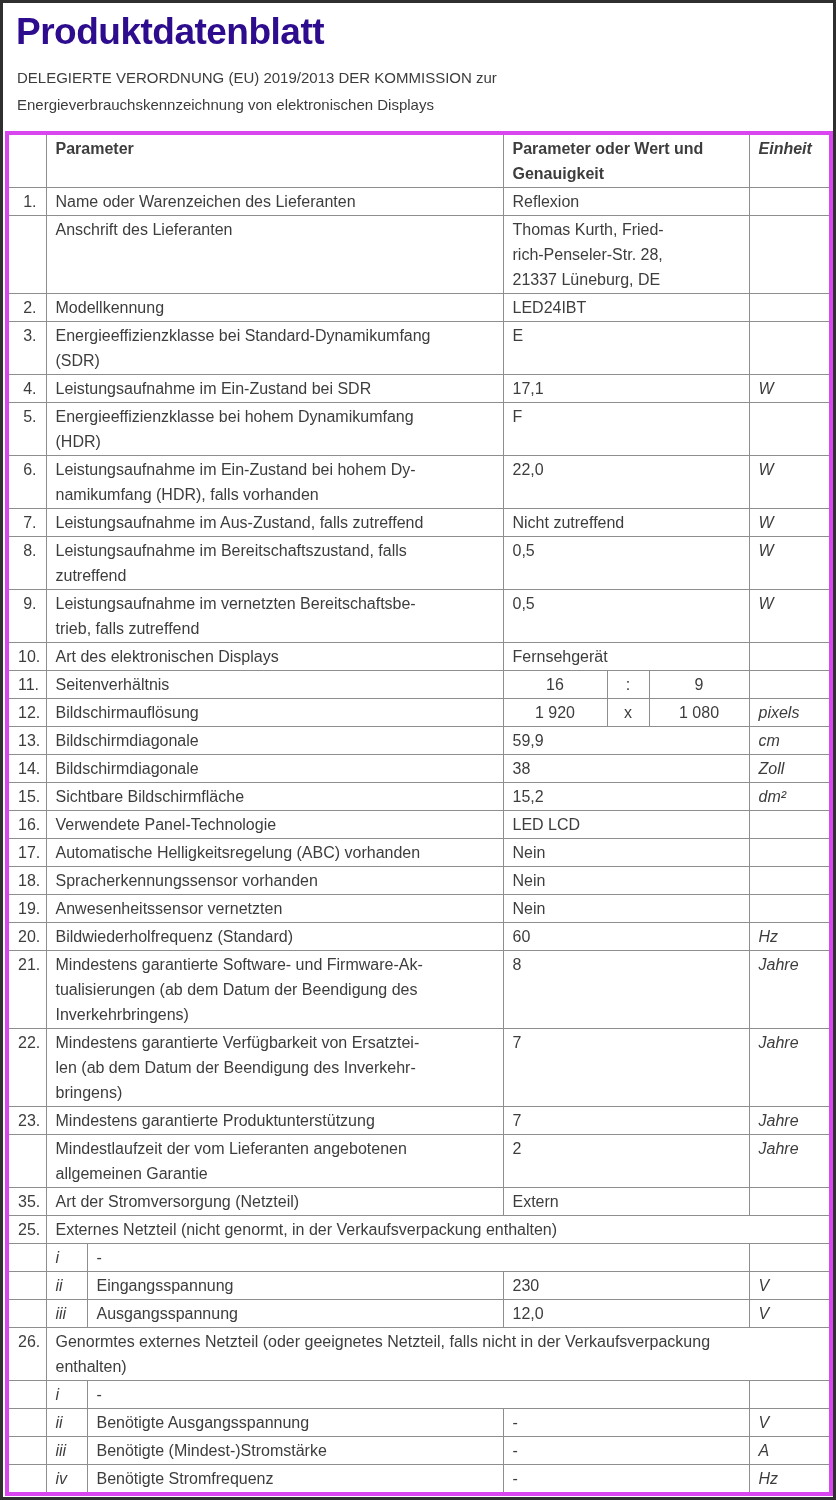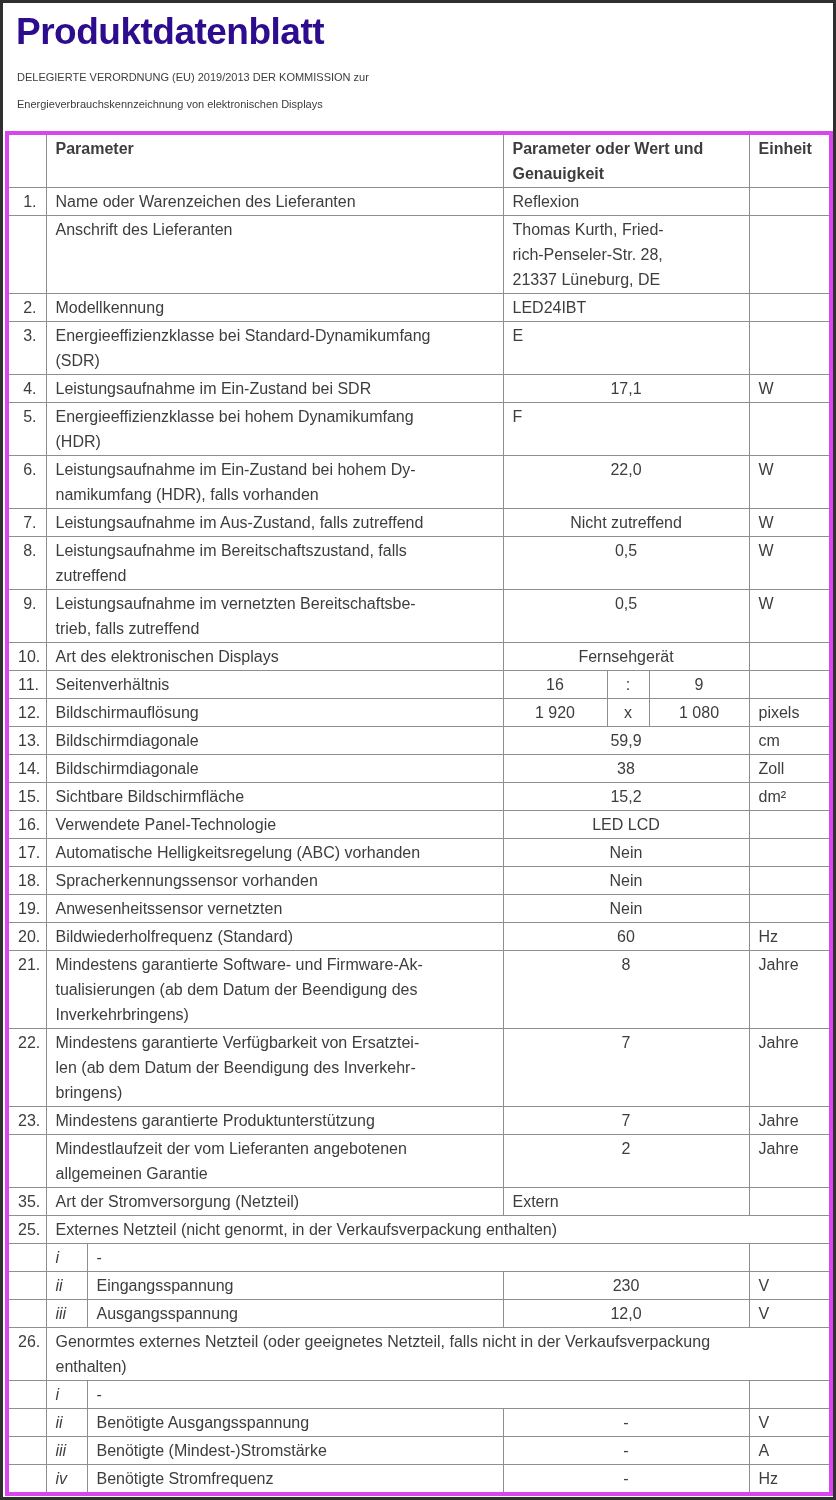--- a/index.html
+++ b/index.html
@@ -18,21 +18,21 @@
     background:#ffffff;
   }
   .title {
     margin-left:11px; margin-top:2px;
     font-size:37px; font-weight:bold;
     color:#2d0c8e;
     letter-spacing:-0.5px;
   }
   .subtitle {
     margin-left:12px; margin-top:11px;
-    font-size:11px; line-height:27px;
+    font-size:15px; line-height:27px;
     white-space:pre-line;
     color:#3c3c3c;
   }
   table.sheet {
     margin-top:13px;
     border-collapse:collapse;
     table-layout:fixed;
     width:824px;
     border:4px solid #d946ef;
   }
@@ -43,23 +43,23 @@
     line-height:25px;
     padding:1px 9px 1px 9px;
     white-space:pre-line;
     overflow:hidden;
   }
   tr.hdr td { font-weight:bold; height:52px; }
   td.c-num  { text-align:right; padding-right:10px; }
   td.c-sub  { font-style:italic; padding-left:13px; }
   td.c-param{ padding-right:3px; }
   td.c-left { text-align:left;margin-top:7px; }
-  td.c-right{ text-align:center; padding-right:10px; }
+  td.c-right{ text-align:left; padding-right:10px; }
   td.c-ctr  { text-align:center; padding-left:2px; padding-right:2px; }
-  td.c-unit { padding-left:10px; }
+  td.c-unit { padding-left:10px;font-style:italic; }
 </style>
 </head>
 <body>
 
 <div class="page">
   <h1 class="title">Produktdatenblatt</h1>
   <p class="subtitle">DELEGIERTE VERORDNUNG (EU) 2019/2013 DER KOMMISSION zur
 Energieverbrauchskennzeichnung von elektronischen Displays</p>
 
   <table class="sheet">

